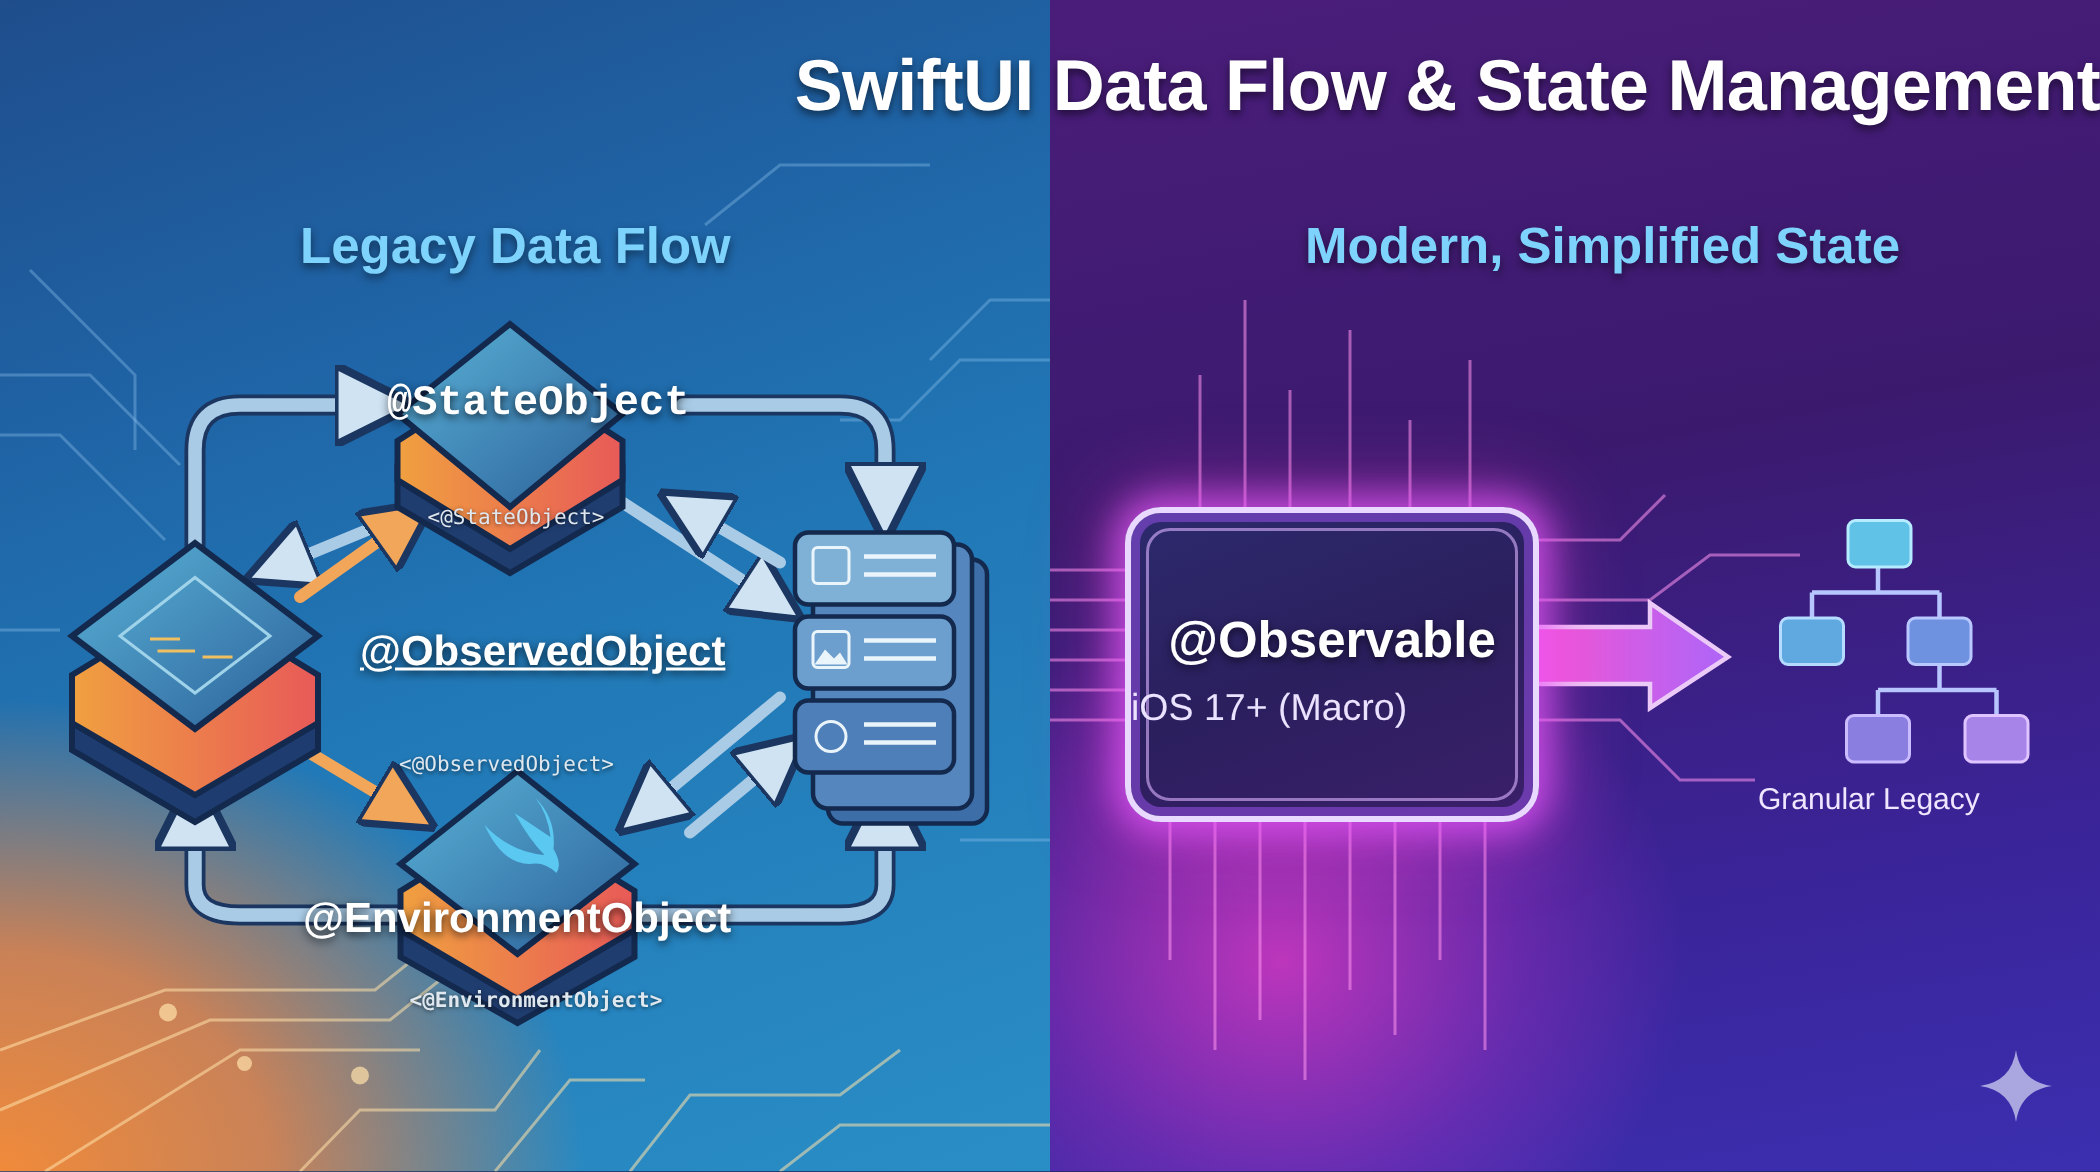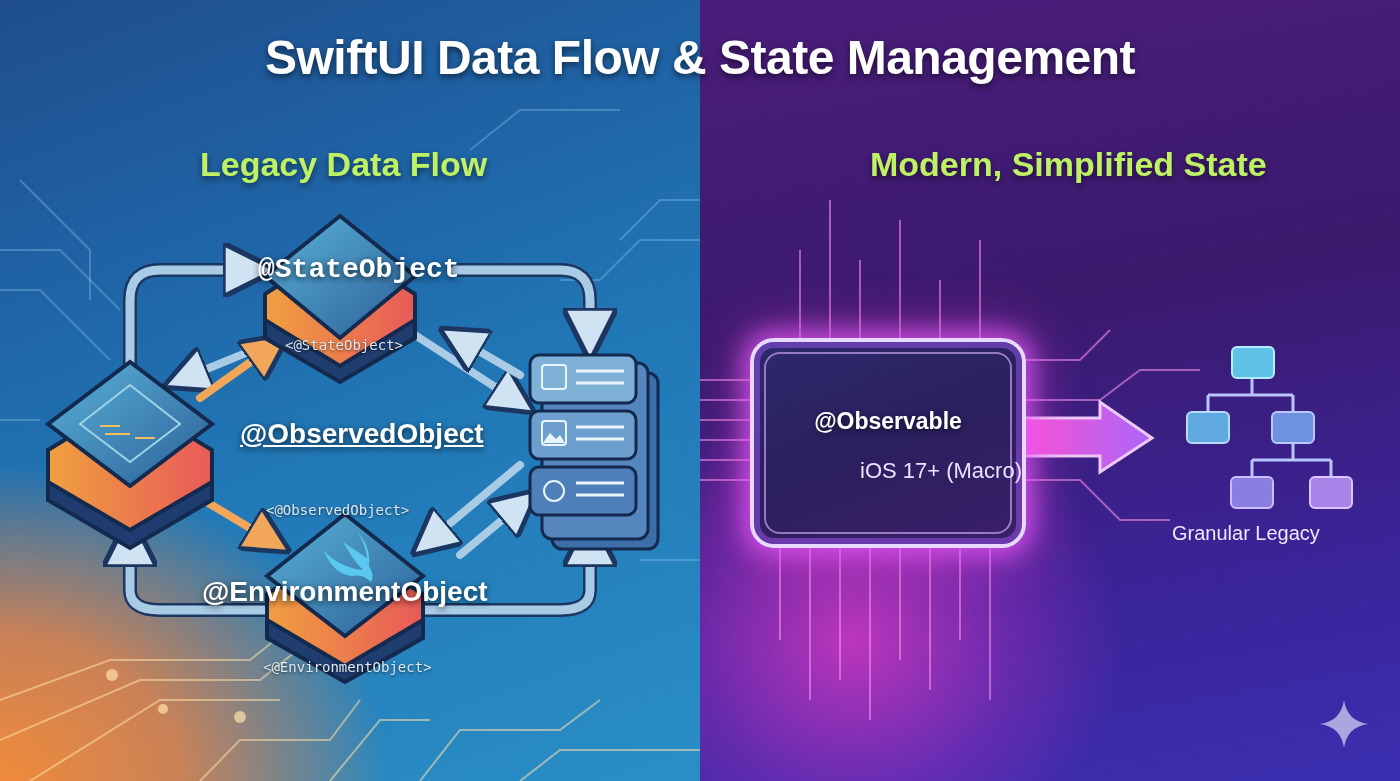--- a/index.html
+++ b/index.html
@@ -16,26 +16,26 @@
       linear-gradient(160deg, #1f4d8c 0%, #1f64a6 30%, #2178b6 55%, #2a8ec6 100%);
   }
   .right-half {
     left: 700px; width: 700px;
     background:
       radial-gradient(ellipse 360px 330px at 22% 82%, rgba(232,60,200,0.75) 0%, rgba(180,50,200,0.35) 45%, rgba(0,0,0,0) 75%),
       linear-gradient(170deg, #4a1d7a 0%, #3b1a6e 40%, #3a2499 75%, #3b2fb0 100%);
   }
   svg.layer { position: absolute; left: 0; top: 0; }
   .title {
-    position: absolute; left: 0; top: 30px; width: 1400px; text-align: center;
+    position: absolute; left: 0; top: 30px; width: 1400px; text-align: right;
     color: #fff; font-weight: bold; font-size: 48px; letter-spacing: -0.5px;
     text-shadow: 0 3px 6px rgba(0,0,0,0.55);
   }
   .subtitle {
-    position: absolute; top: 145px; color: #bef264; font-weight: bold; font-size: 34px;
+    position: absolute; top: 145px; color: #7dd3fc; font-weight: bold; font-size: 34px;
     text-shadow: 0 3px 6px rgba(0,0,0,0.5); white-space: nowrap;
   }
   .label-main {
     position: absolute; color: #fff; font-weight: bold; font-size: 28px; white-space: nowrap;
     text-shadow: 0 2px 6px rgba(0,0,0,0.7);
   }
   .label-code {
     position: absolute; color: #dfe7ef; font-family: "DejaVu Sans Mono", monospace; font-size: 14px;
     white-space: nowrap; text-shadow: 0 1px 3px rgba(0,0,0,0.6); margin-top: 46px;
   }
@@ -44,24 +44,24 @@
     border: 4px solid #e9d8ff;
     box-shadow: 0 0 22px 8px rgba(230,90,255,0.65), inset 0 0 0 6px rgba(150,80,230,0.55), 0 0 50px 14px rgba(255,70,210,0.35);
     background: linear-gradient(160deg, #2c2a6d 0%, #2b1f5e 50%, #3b1f6a 100%);
   }
   .obs-inner {
     position: absolute; left: 10px; top: 10px; right: 10px; bottom: 10px; border-radius: 16px;
     border: 2px solid rgba(220,180,255,0.6);
   }
   .obs-title {
     position: absolute; left: 0; width: 100%; top: 66px; text-align: center; color: #fff;
-    font-weight: bold; font-size: 23px; text-shadow: 0 2px 6px rgba(0,0,0,0.6);
+    font-weight: bold; font-size: 34px; text-shadow: 0 2px 6px rgba(0,0,0,0.6);
   }
   .obs-sub {
-    position: absolute; left: 0; width: 100%; top: 116px; text-align: right; color: #eae2ff; font-size: 22px;
+    position: absolute; left: 0; width: 100%; top: 116px; text-align: left; color: #eae2ff; font-size: 25px;
   }
   .granular {
     position: absolute; left: 1172px; top: 522px; color: #efe6ff; font-size: 20px; white-space: nowrap;
   }
   .sparkle { position: absolute; left: 1318px; top: 698px; }
 </style>
 </head>
 <body>
 
 <div class="half left-half"></div>
@@ -226,22 +226,22 @@
 
 <div class="subtitle" style="left:200px;">Legacy Data Flow</div>
 <div class="subtitle" style="left:870px;">Modern, Simplified State</div>
 
 <div class="label-main" style="left:258px; top:254px;font-family:Liberation Mono, monospace;">@StateObject</div>
 <div class="label-code" style="left:285px; top:291px;">&lt;@StateObject&gt;</div>
 
 <div class="label-main" style="left:240px; top:418px;text-decoration:underline;">@ObservedObject</div>
 <div class="label-code" style="left:266px; top:456px;text-align:right;">&lt;@ObservedObject&gt;</div>
 
-<div class="label-main" style="left:202px; top:576px;">@EnvironmentObject</div>
-<div class="label-code" style="left:263px; top:613px;">&lt;@EnvironmentObject&gt;</div>
+<div class="label-main" style="left:202px; top:596px;">@EnvironmentObject</div>
+<div class="label-code" style="left:273px; top:613px;font-weight:bold;">&lt;@EnvironmentObject&gt;</div>
 
 <div class="obs-box">
   <div class="obs-inner"></div>
   <div class="obs-title">@Observable</div>
   <div class="obs-sub">iOS 17+ (Macro)</div>
 </div>
 
 <div class="granular">Granular Legacy</div>
 
 <svg class="sparkle" width="52" height="52" viewBox="0 0 52 52">

